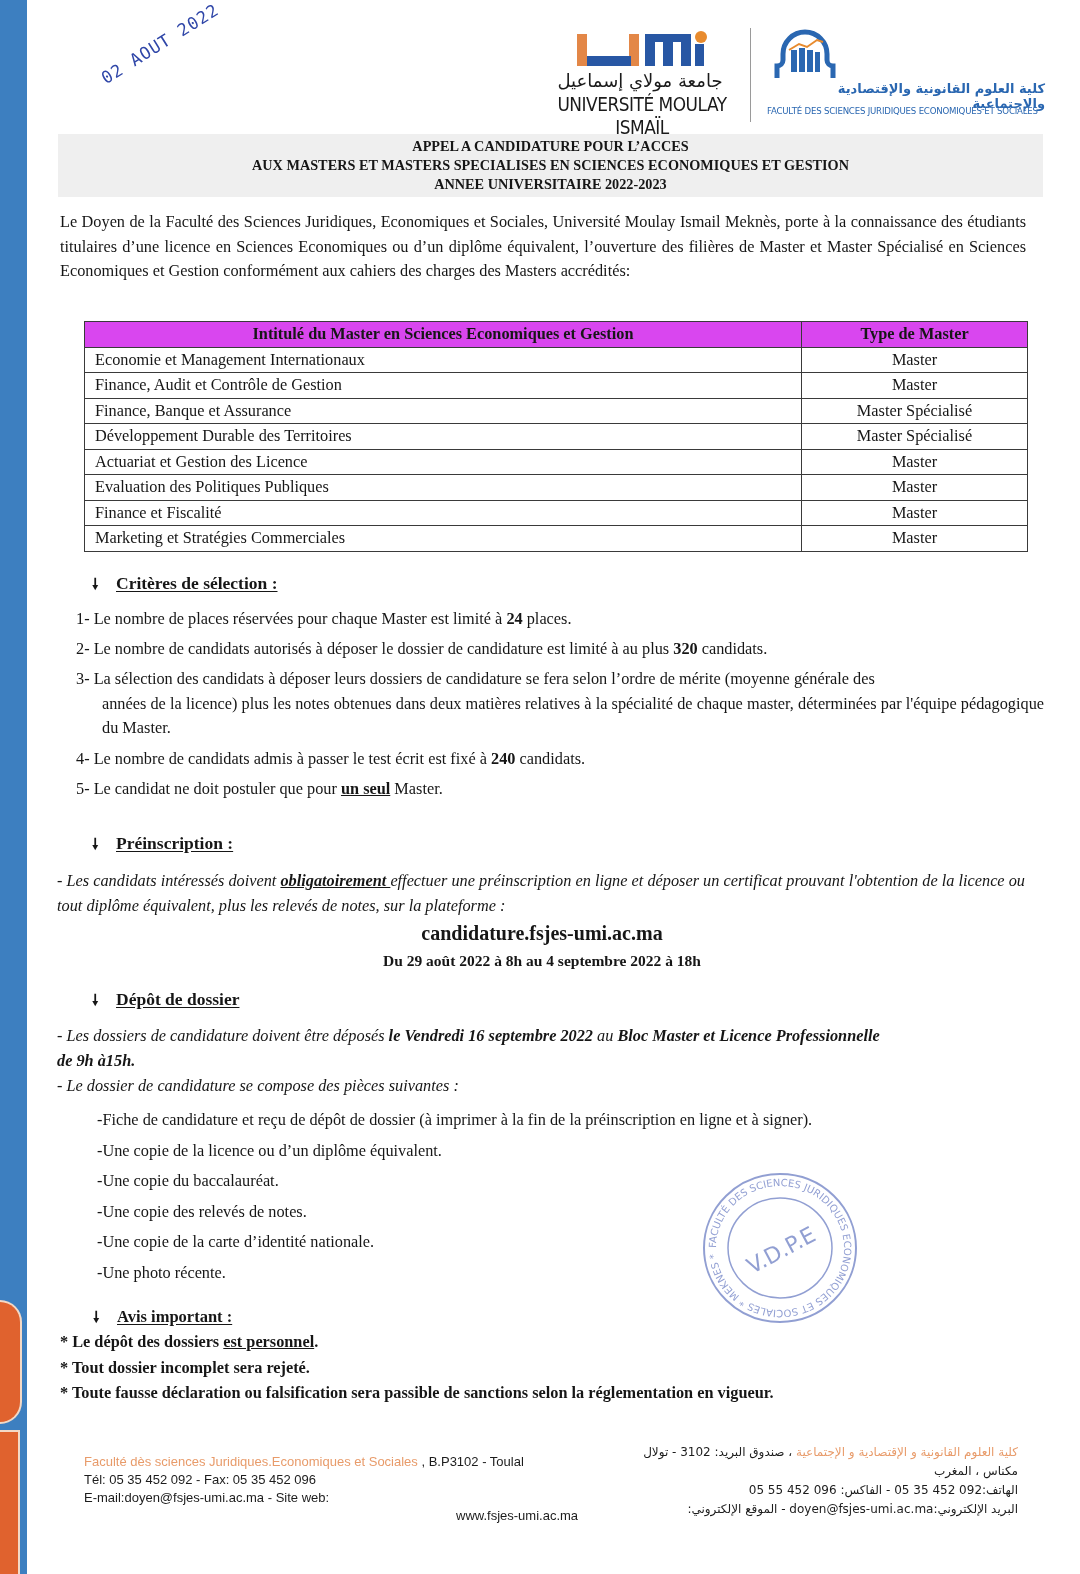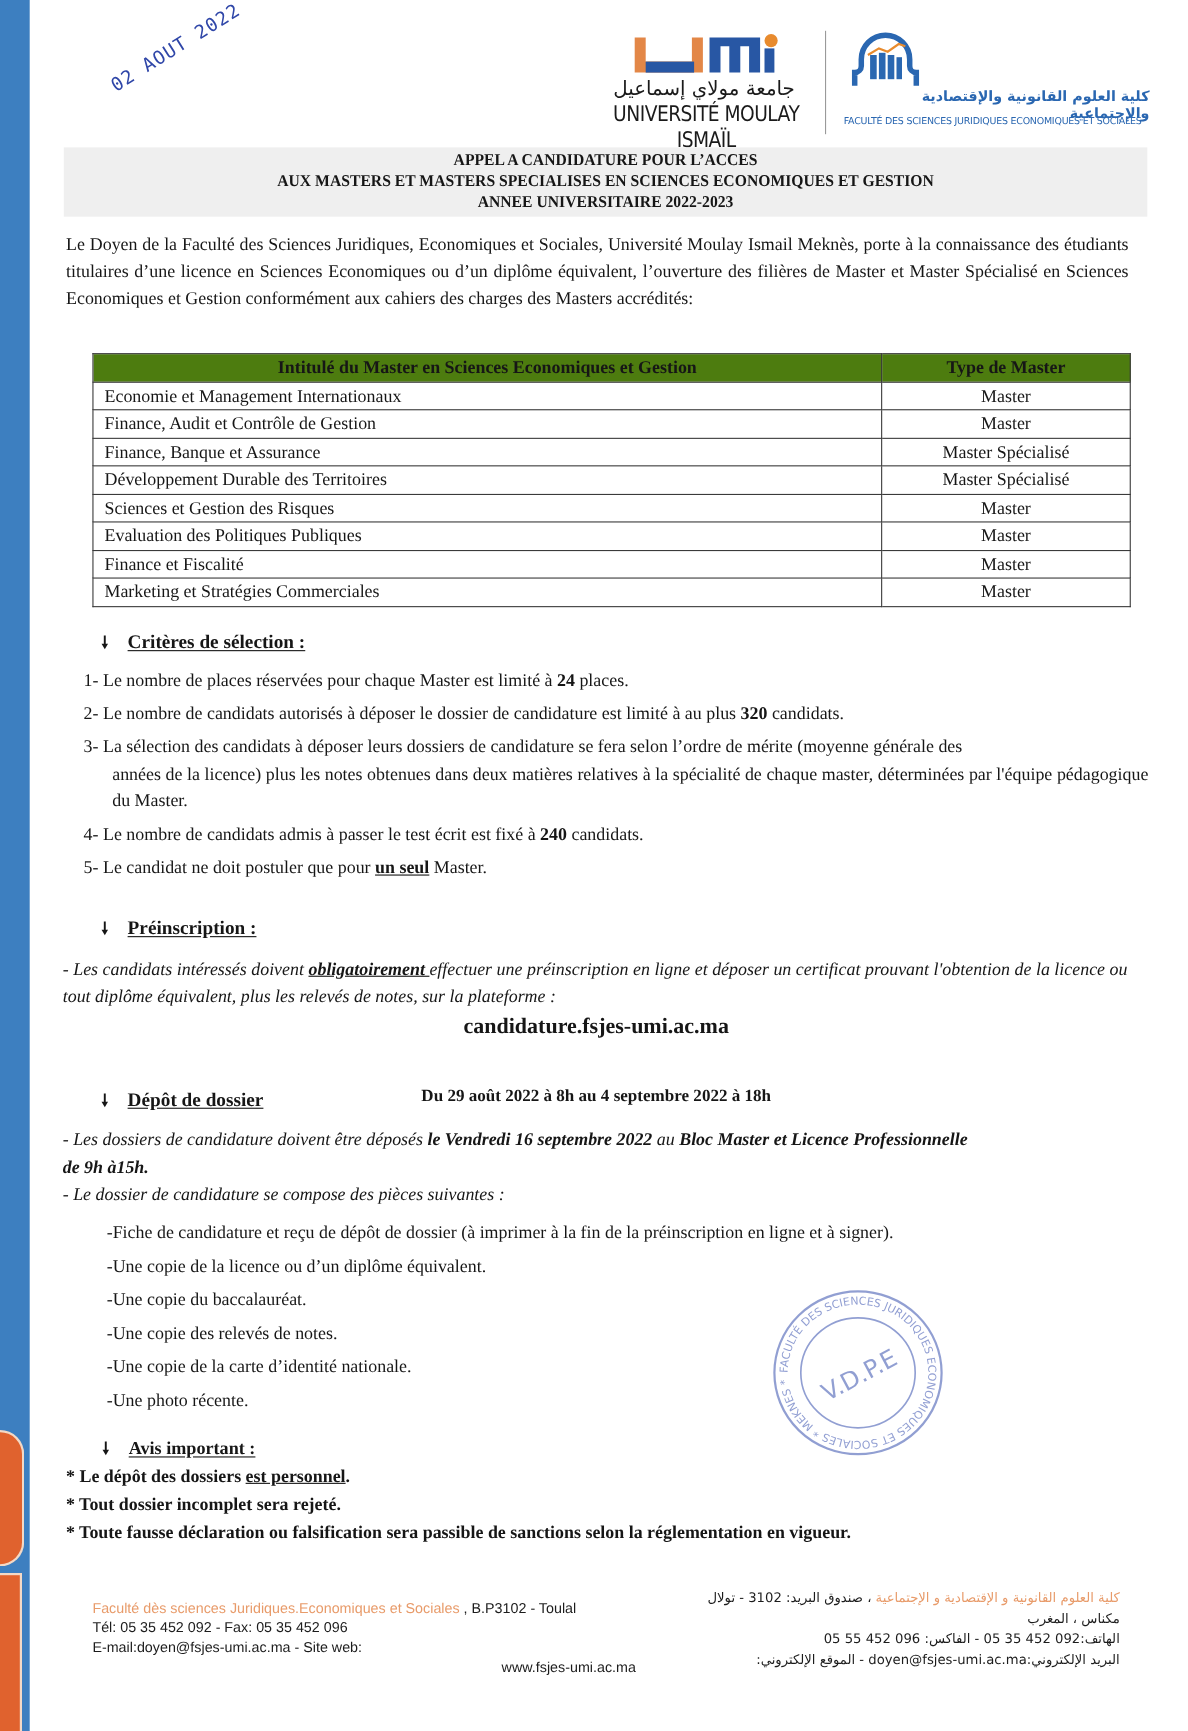--- a/index.html
+++ b/index.html
@@ -25,35 +25,35 @@
   .fsjes-ar { position: absolute; left: 0; top: 55px; width: 278px; text-align: right; font-family: "DejaVu Sans", sans-serif; font-size: 13px; color: #2a67b1; direction: rtl; font-weight: bold; }
   .fsjes-fr { position: absolute; left: 0; top: 80px; width: 278px; text-align: left; font-family: "DejaVu Sans", sans-serif; font-size: 8.6px; color: #2a67b1; letter-spacing: -0.2px; white-space: nowrap; }
 
   .title-band { position: absolute; left: 58px; top: 134px; width: 985px; height: 60px; background: #efefef; text-align: center; font-weight: bold; font-size: 15px; line-height: 19px; padding-top: 3px; }
   .title-band div { transform: scaleX(0.95); }
 
   .intro { position: absolute; left: 60px; top: 210px; width: 966px; font-size: 16.3px; line-height: 24.5px; text-align: justify; }
 
   table.masters { position: absolute; left: 84px; top: 321px; width: 944px; border-collapse: collapse; font-size: 16.3px; }
   table.masters th, table.masters td { border: 1.5px solid #3a3a3a; height: 24.5px; padding: 0 10px; }
-  table.masters th { background: #4d7c0f; font-weight: bold; text-align: center; }
+  table.masters th { background: #d946ef; font-weight: bold; text-align: center; }
   table.masters td.type { text-align: center; width: 205px; }
   table.masters th.type { width: 205px; }
 
   .section-head { position: absolute; font-weight: bold; font-size: 17.5px; }
   .section-head .arrow { display: inline-block; width: 24px; font-family: "DejaVu Sans", sans-serif; font-size: 15px; }
   .section-head .lbl { text-decoration: underline; text-underline-offset: 2px; }
 
   .para { position: absolute; left: 57px; width: 968px; font-size: 16.3px; line-height: 24.5px; text-align: justify; font-style: italic; }
   .item { position: absolute; left: 57px; width: 968px; font-size: 16.3px; line-height: 24.5px; text-align: justify; margin-left: 19px; }
   .item .cont { padding-left: 26px; display: block; }
   b.u, .u { text-decoration: underline; }
 
   .center-url { position: absolute; left: 58px; width: 968px; top: 922px; text-align: center; font-weight: bold; font-size: 20px; }
-  .center-dates { position: absolute; left: 58px; width: 968px; top: 952px; text-align: center; font-weight: bold; font-size: 15.5px; margin-top: 36px; }
+  .center-dates { position: absolute; left: 58px; width: 968px; top: 952px; text-align: center; font-weight: bold; font-size: 15.5px; }
 
   .doc-list { position: absolute; left: 97px; top: 1105px; font-size: 16.3px; }
   .doc-list div { height: 30.5px; line-height: 30.5px; }
 
   .seal { position: absolute; left: 698px; top: 1168px; width: 165px; height: 160px; }
 
   .notice { position: absolute; left: 60px; font-weight: bold; font-size: 16.3px; }
 
   .footer-left { position: absolute; left: 84px; top: 1453px; font-family: "Liberation Sans", "DejaVu Sans", sans-serif; font-size: 13px; line-height: 18px; color: #1c1c1c; }
   .footer-left .org { color: #e89b6a; }
@@ -126,21 +126,21 @@
       </tr>
     <tr>
         <td>Finance, Banque et Assurance</td>
         <td class="type">Master Spécialisé</td>
       </tr>
     <tr>
         <td>Développement Durable des Territoires</td>
         <td class="type">Master Spécialisé</td>
       </tr>
     <tr>
-        <td>Sciences et Gestion des Risques</td>
+        <td>Actuariat et Gestion des Licence</td>
         <td class="type">Master</td>
       </tr>
     <tr>
         <td>Evaluation des Politiques Publiques</td>
         <td class="type">Master</td>
       </tr>
     <tr>
         <td>Finance et Fiscalité</td>
         <td class="type">Master</td>
       </tr>

